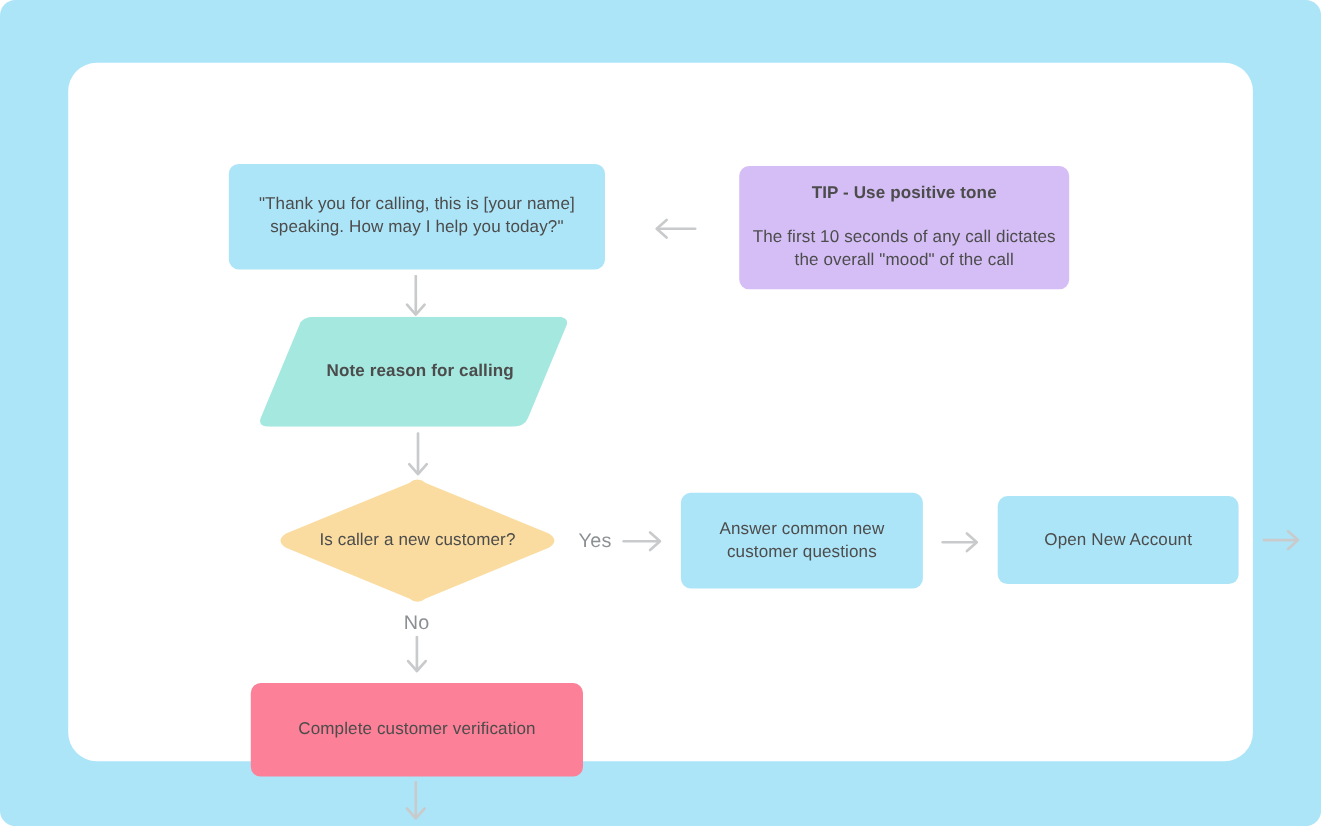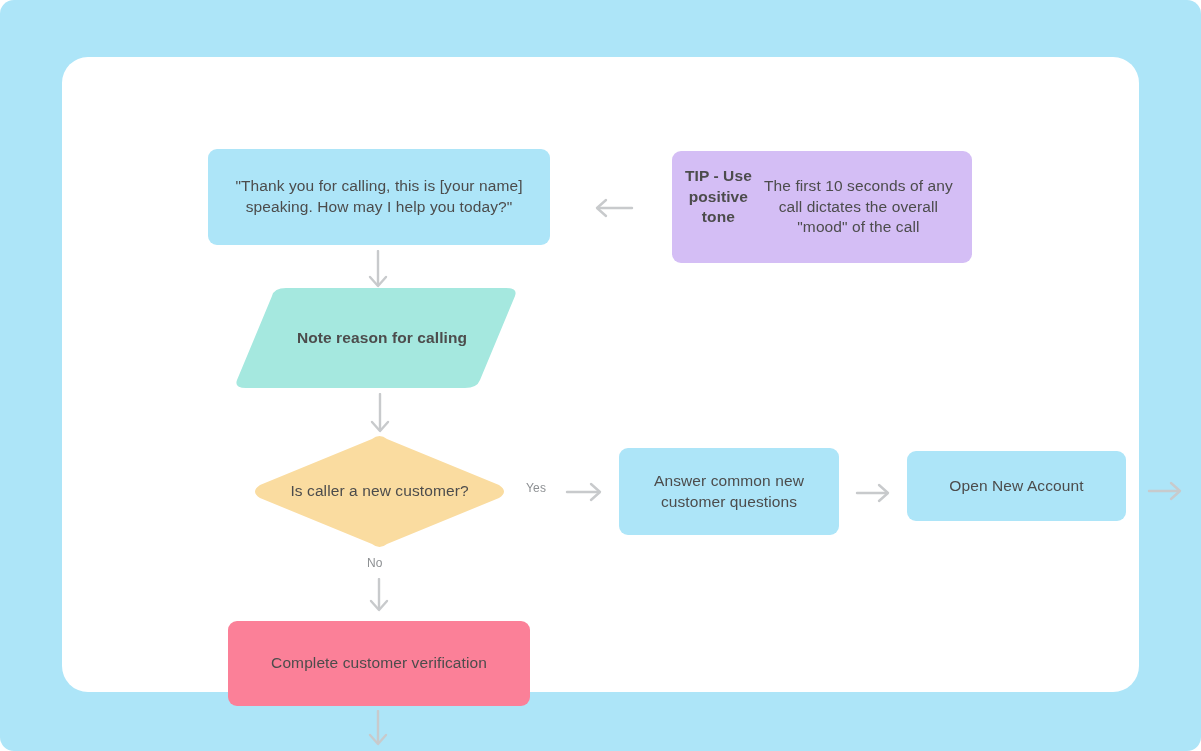--- a/index.html
+++ b/index.html
@@ -60,21 +60,21 @@
     background: #ade5f8;
     padding: 0 16px;
   }
 
   #node-tip {
     left: 610px;
     top: 94px;
     width: 300px;
     height: 112px;
     background: #d4bef5;
-    flex-direction: row;
+    flex-direction: column;
     justify-content: center;
     padding: 0 10px;
   }
   #node-tip .tip-title {
     font-weight: bold;
     margin-bottom: 20px;
   }
   #node-tip .tip-body {
     font-weight: normal;
     line-height: 1.35;
@@ -127,21 +127,21 @@
     width: 220px;
     height: 87px;
     background: #ade5f8;
     padding: 0 14px;
   }
 
   #node-open-account {
     left: 845px;
     top: 394px;
     width: 219px;
-    height: 70px;
+    height: 80px;
     background: #ade5f8;
     padding: 0 8px;
   }
 
   #node-verification {
     left: 166px;
     top: 564px;
     width: 302px;
     height: 85px;
     background: #fb8098;
@@ -161,21 +161,21 @@
   #arrow-verif-out       { left: 300px; top: 653px; }
   #arrow-tip-greeting    { left: 530px; top: 136px; }
   #arrow-decision-answer { left: 503px; top: 421px; }
   #arrow-answer-open     { left: 793px; top: 422px; }
   #arrow-open-next       { left: 1085px; top: 419px; }
 
   
   .branch-label {
     position: absolute;
     color: #8d9093;
-    font-size: 12px;
+    font-size: 18px;
     letter-spacing: 0.2px;
   }
   #label-yes { left: 464px; top: 424px; }
   #label-no  { left: 305px; top: 499px; }
 </style>
 </head>
 <body>
 
 <div id="page">
   <div id="card">

